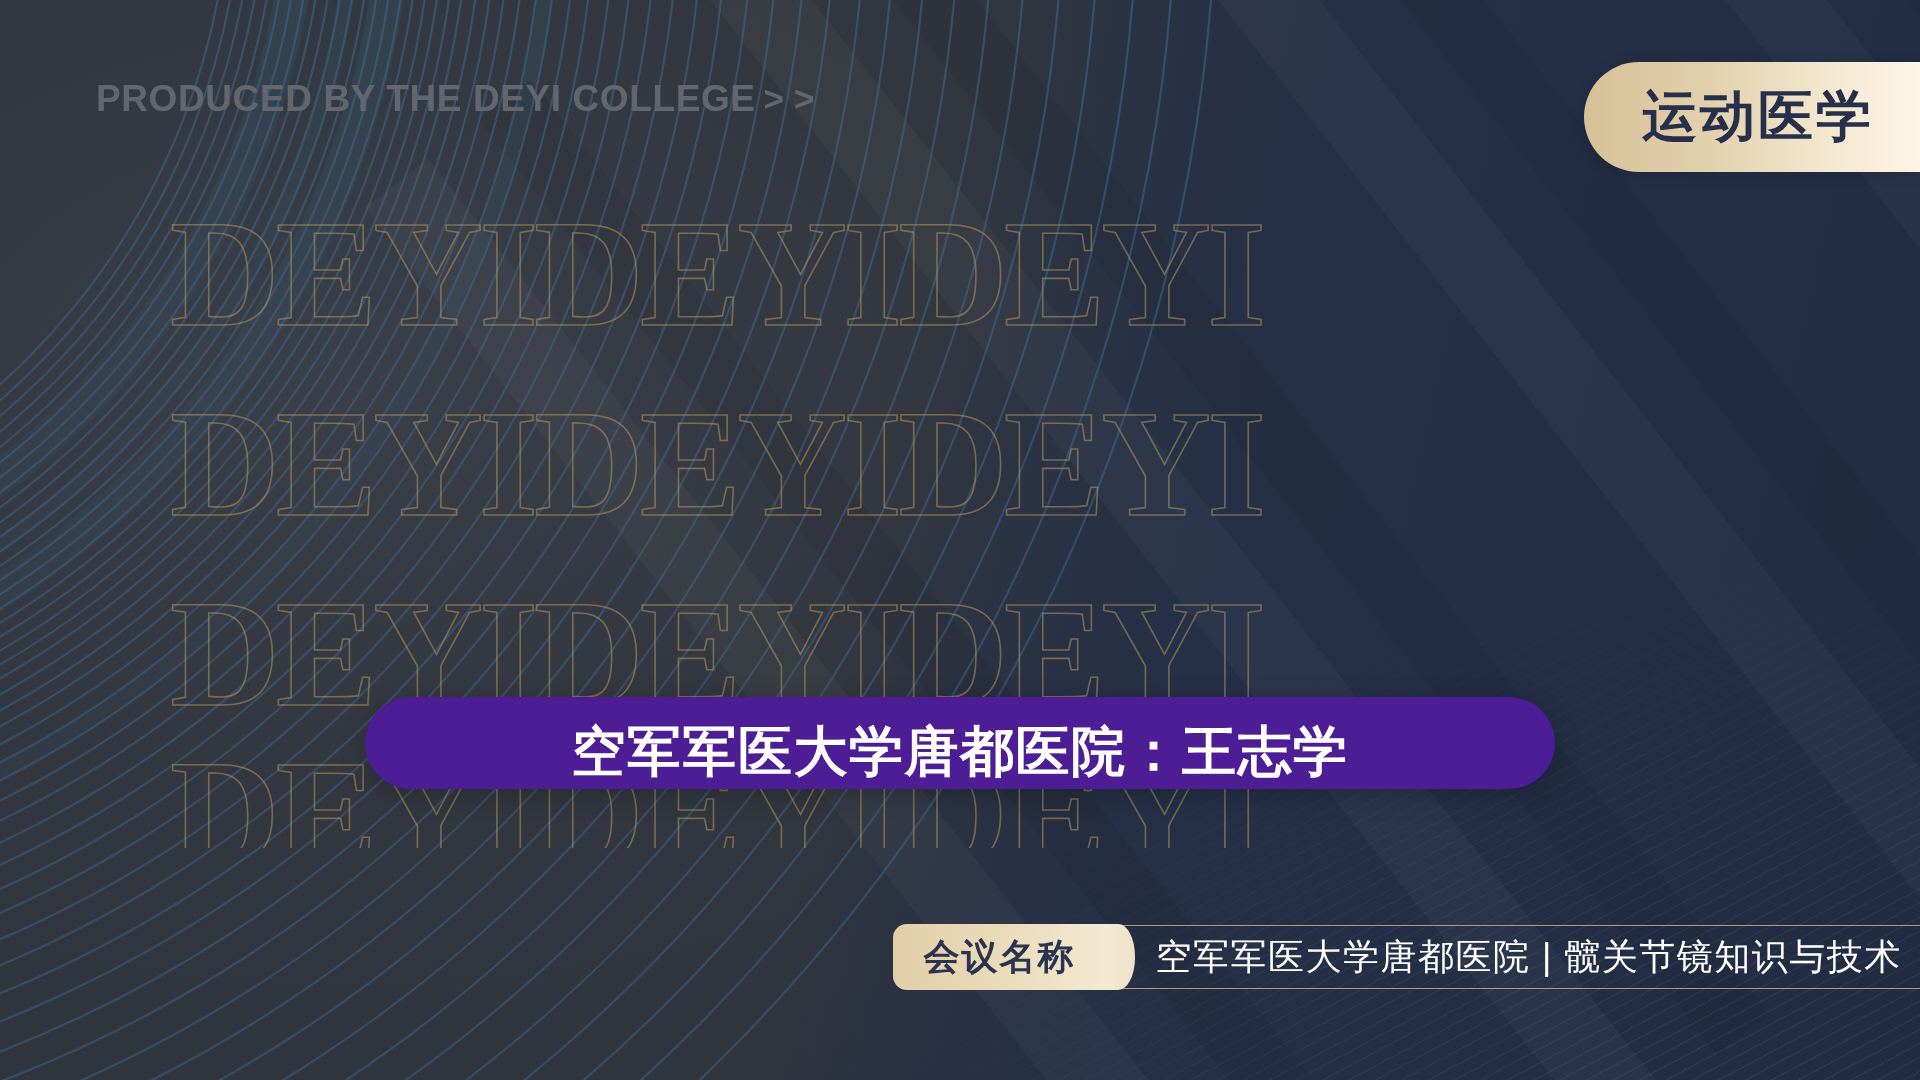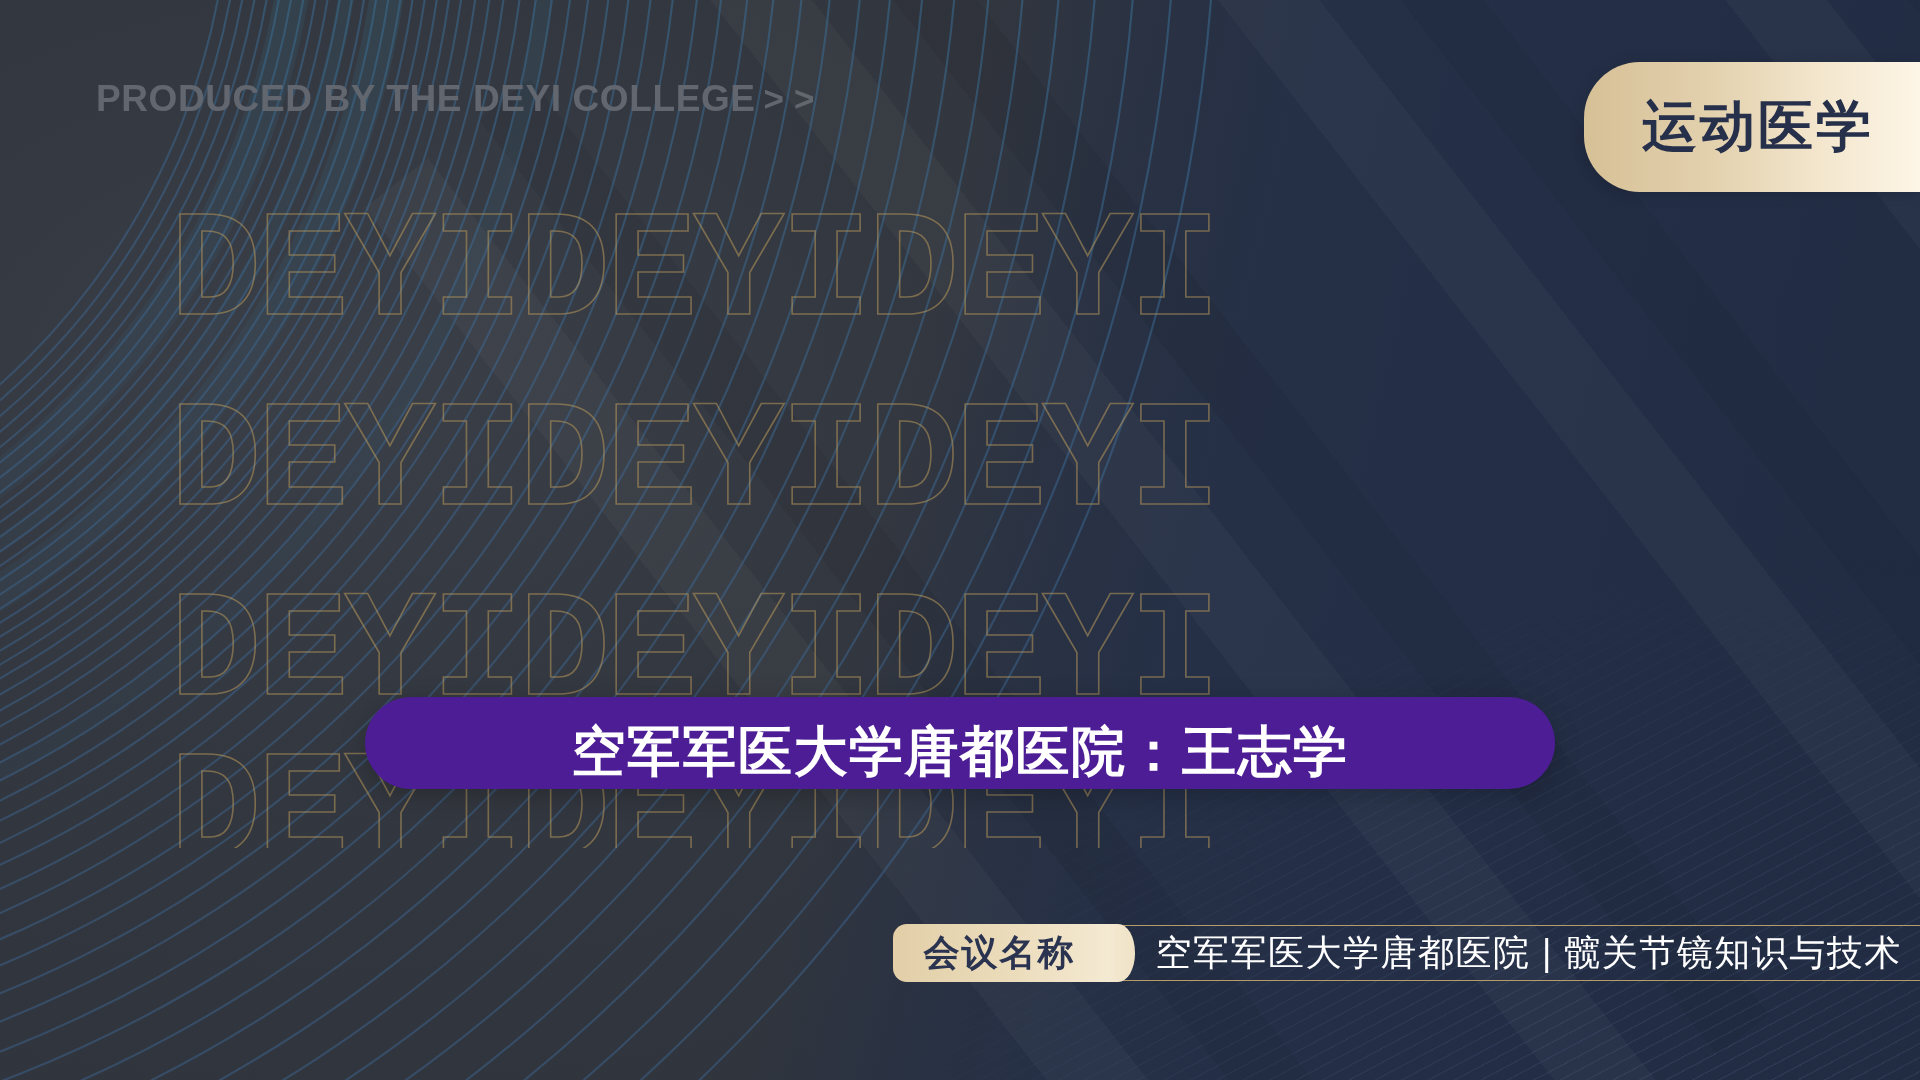--- a/index.html
+++ b/index.html
@@ -95,21 +95,21 @@
   .watermark {
     position: absolute;
     left: 170px;
     top: 178px;
     width: 1580px;
     height: 670px;
     overflow: hidden;
     pointer-events: none;
   }
   .wm-row {
-    font-family: Liberation Mono, monospace;
+    font-family: Liberation Serif, serif;
     font-weight: 700;
     font-size: 152px;
     letter-spacing: -4px;
     line-height: 1;
     white-space: nowrap;
     color: transparent;
     -webkit-text-stroke: 1.6px rgba(176,146,90,0.58);
     text-stroke: 1.6px rgba(176,146,90,0.58);
     position: absolute;
     left: 0;
@@ -140,21 +140,21 @@
     font-weight: 700;
     color: #62666f;
     letter-spacing: 3px;
   }
 
   
   .cat-pill {
     position: absolute;
     right: 0;
     top: 62px;
-    height: 130px;
+    height: 110px;
     padding: 0 46px 0 58px;
     display: flex;
     align-items: center;
     border-radius: 56px 0 0 56px;
     background: linear-gradient(90deg, #d6c096 0%, #e3d1ae 38%, #f3e6cd 70%, #fdf5e6 100%);
     box-shadow: 0 2px 14px rgba(0,0,0,0.18);
   }
   .cat-pill span {
     font-size: 55px;
     font-weight: 700;
@@ -200,21 +200,21 @@
     font-weight: 700;
     letter-spacing: 1.5px;
     white-space: nowrap;
   }
 
   
   .conf-bar {
     position: absolute;
     left: 894px;
     top: 925px;
-    height: 56px;
+    height: 64px;
     width: 1026px;
     display: flex;
     align-items: stretch;
     border: 1.6px solid rgba(190,163,109,0.95);
     border-right: none;
     border-radius: 16px 0 0 16px;
     box-sizing: border-box;
     overflow: visible;
   }
   .conf-bar::after {

